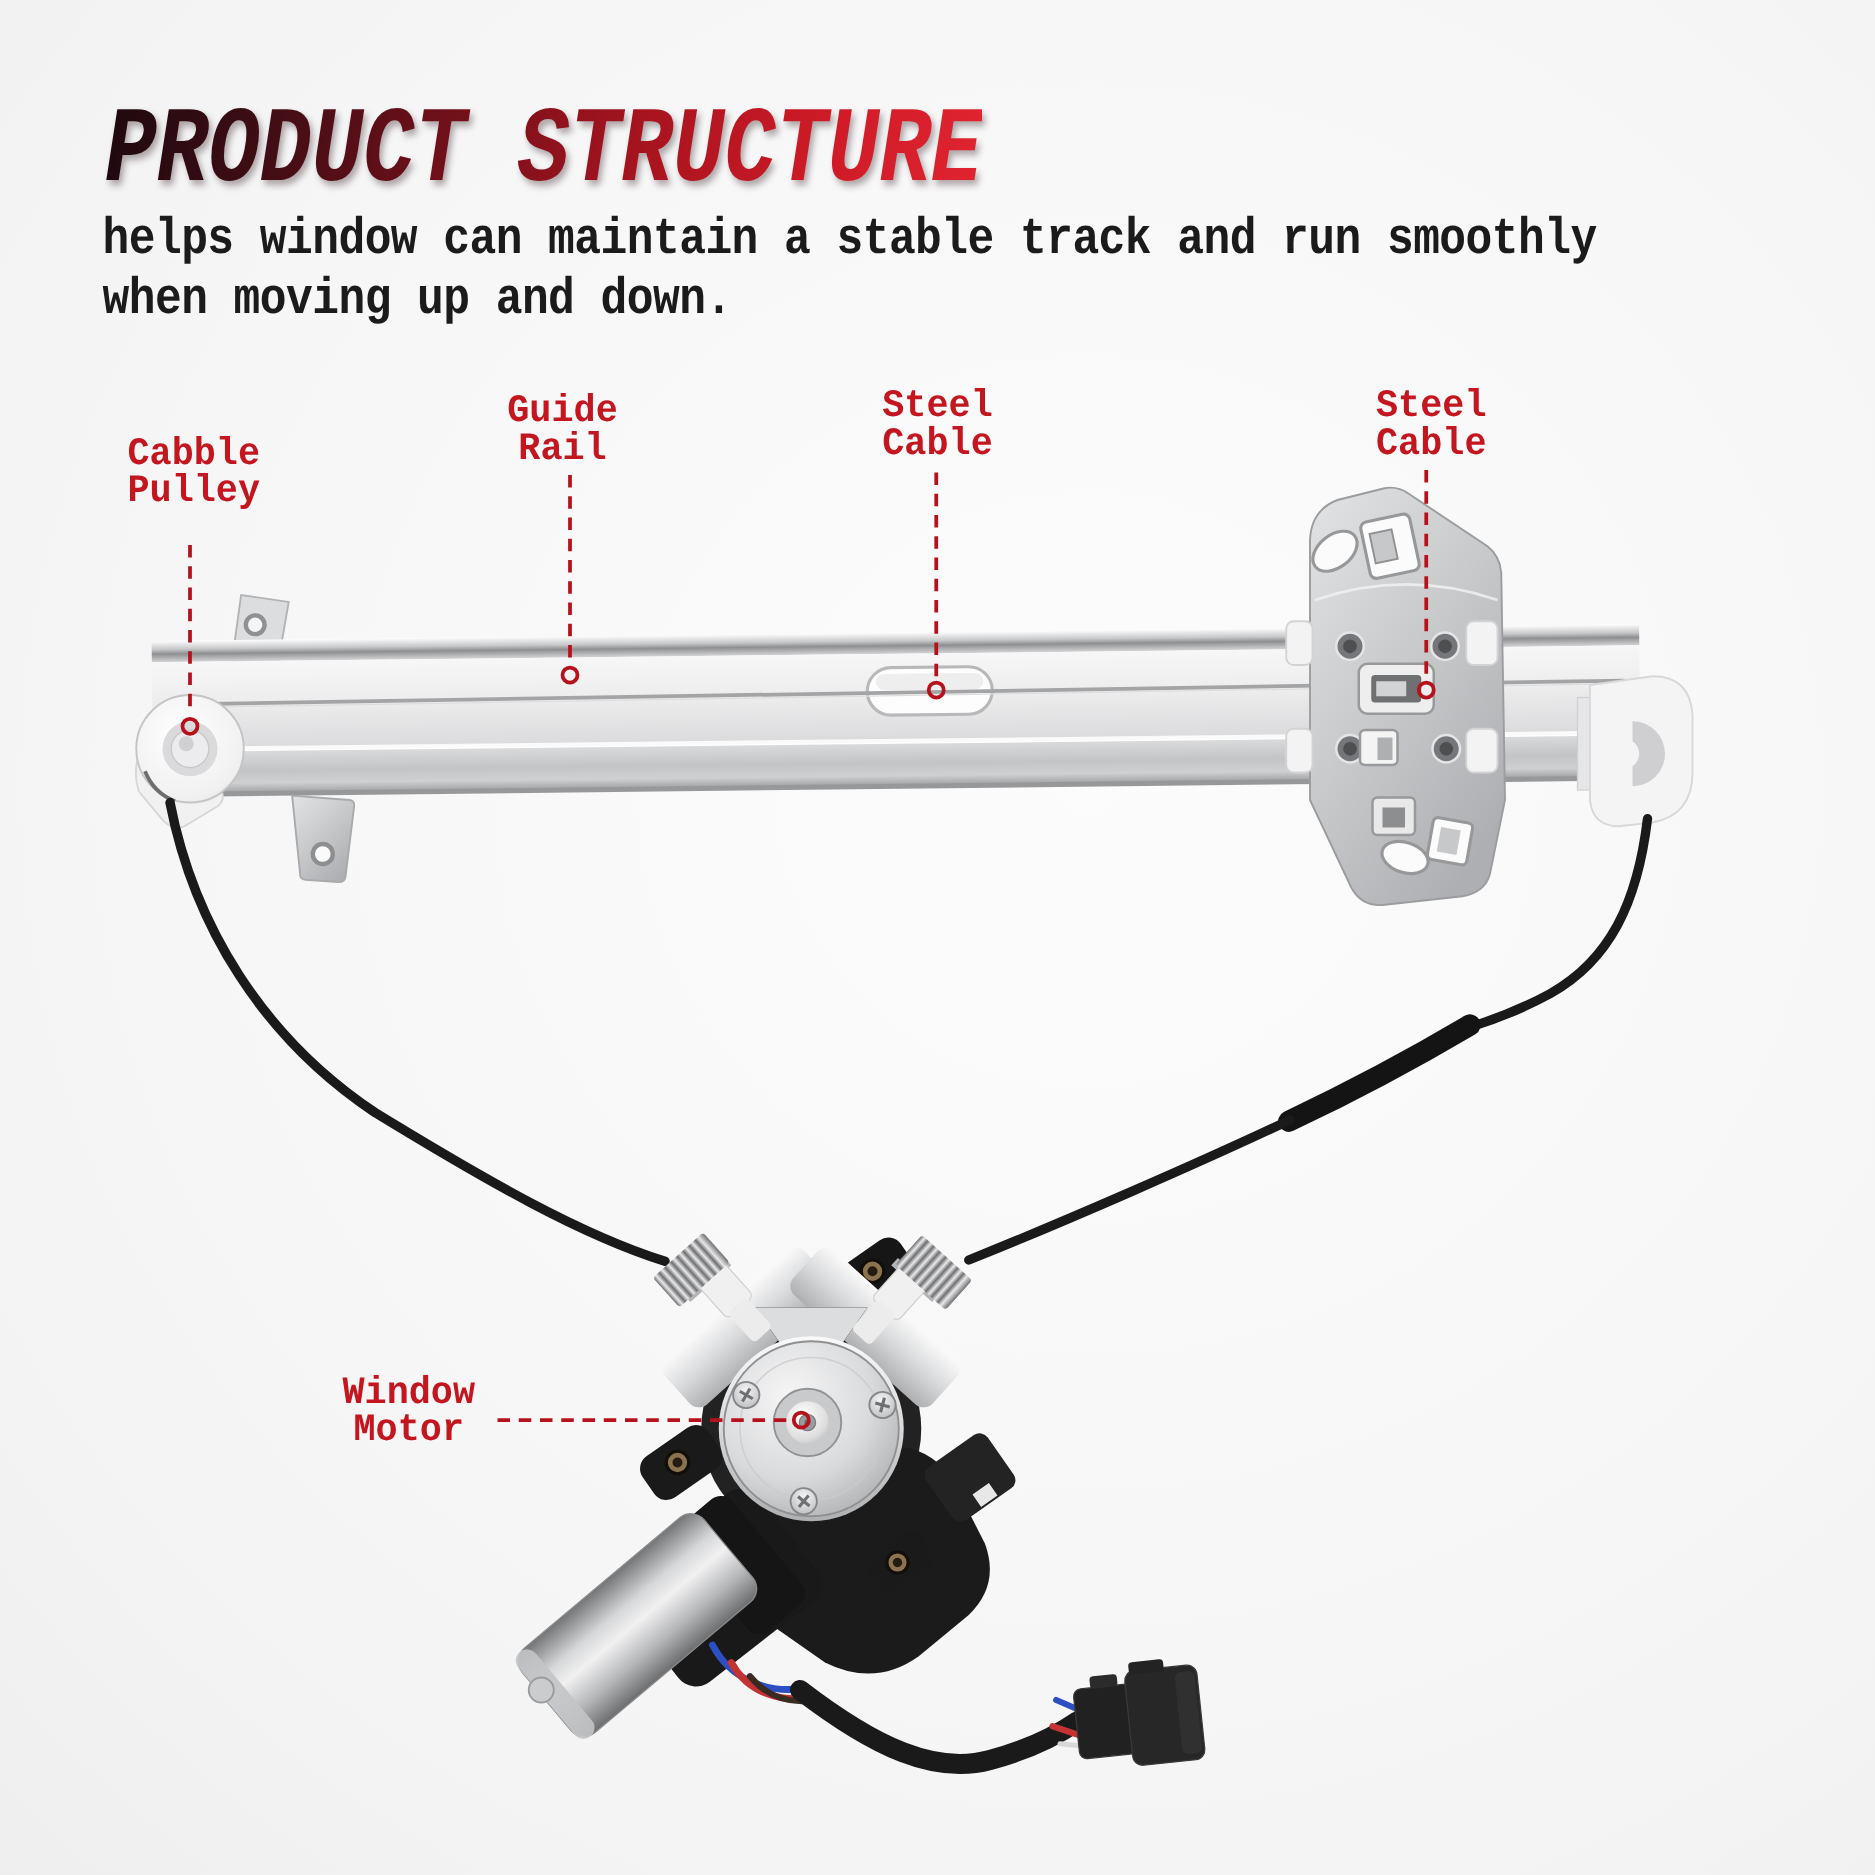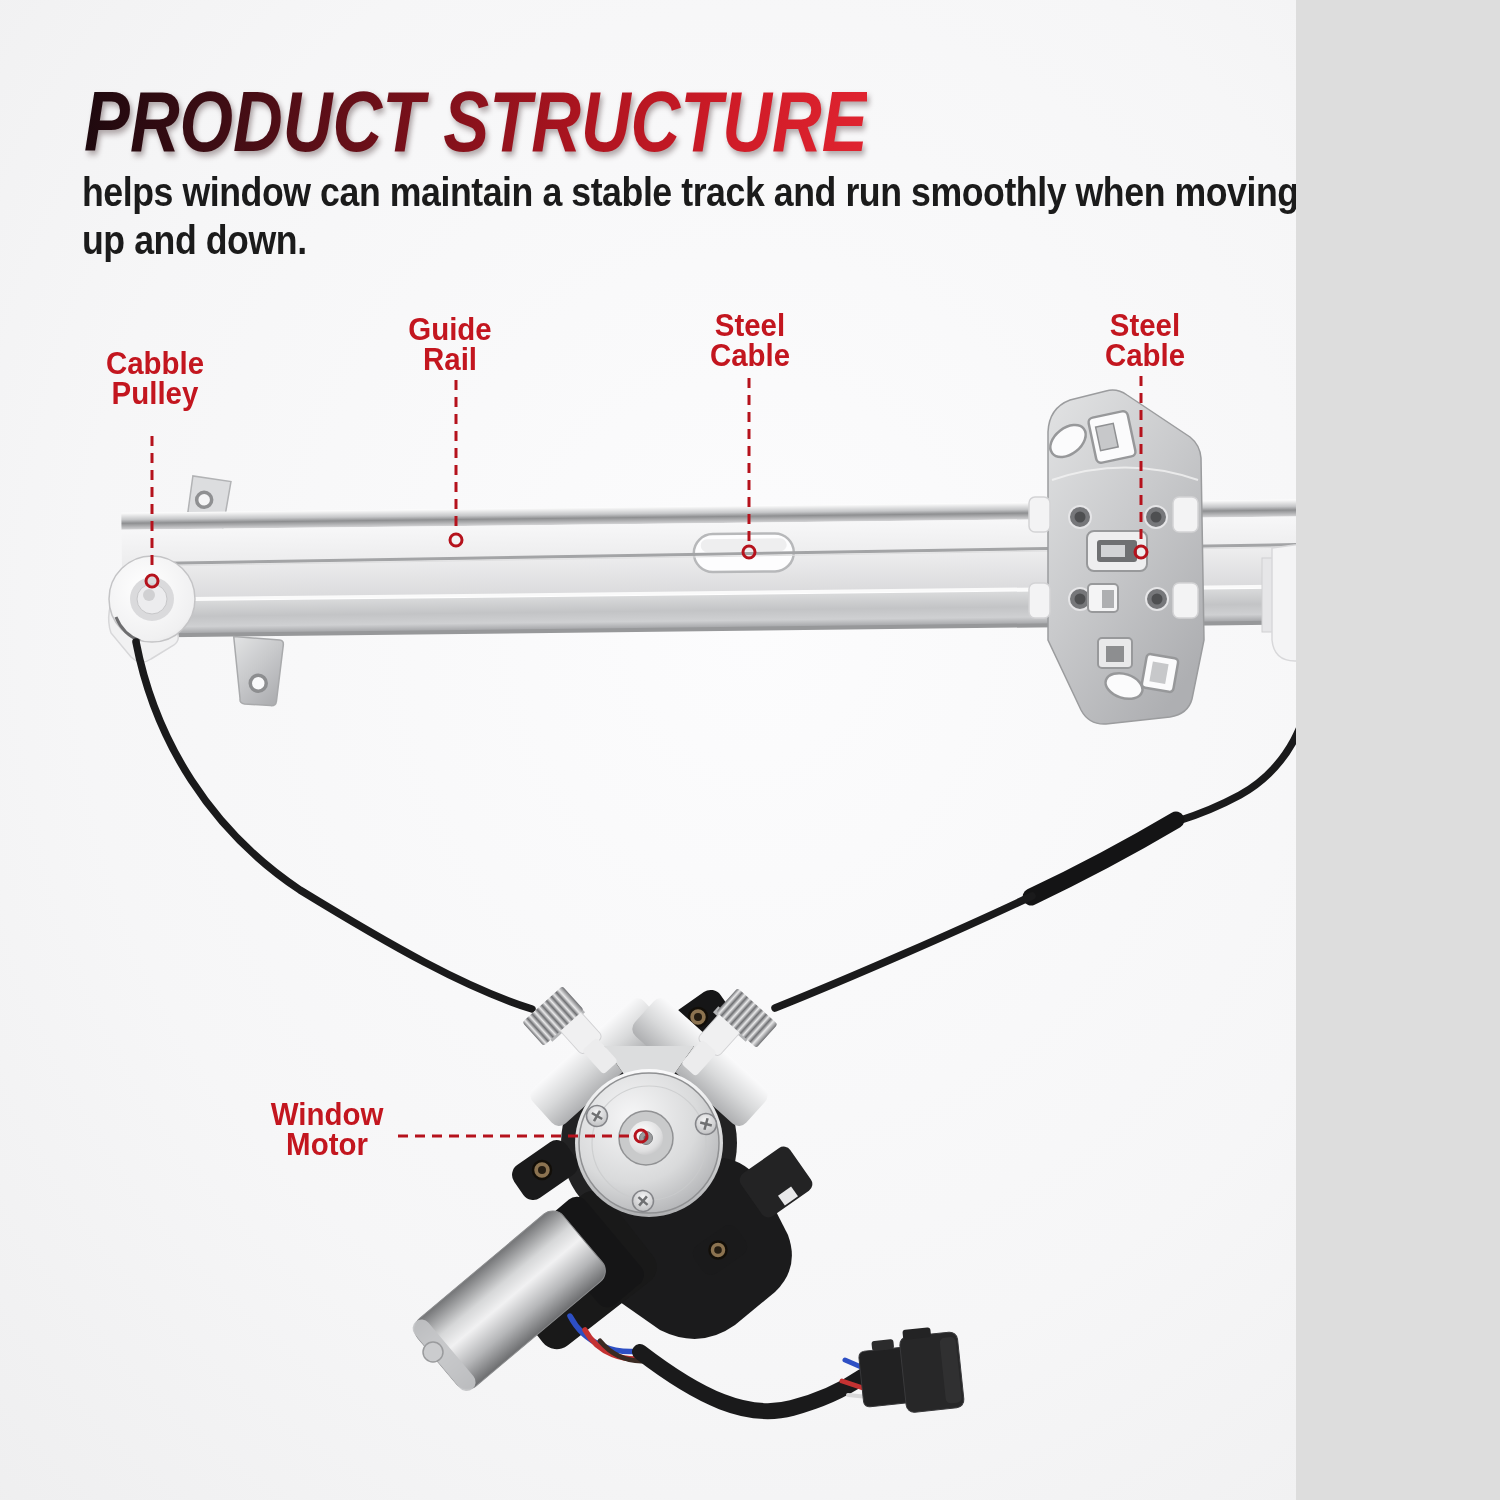--- a/index.html
+++ b/index.html
@@ -1,18 +1,18 @@
 <!DOCTYPE html>
 <html><head>
 <meta charset="utf-8">
 <style>
   html,body{margin:0;padding:0;background:#ddd;}
   .canvas{
-    position:relative;width:1296px;height:1500px;overflow:hidden;
-    font-family:Liberation Sans, sans-serif;
+    position:relative;width:1500px;height:1500px;overflow:hidden;
+    font-family:Liberation Mono, monospace;
     background:radial-gradient(ellipse 115% 110% at 58% 42%, #fcfcfd 0%, #f6f6f7 45%, #efeff0 72%, #e6e6e8 100%);
   }
   .title{
     position:absolute;left:84px;top:78px;margin:0;
     font-size:86px;font-weight:bold;font-style:italic;line-height:1.0;
     letter-spacing:0px;white-space:nowrap;
     transform:scaleX(0.80);transform-origin:left top;
     background:linear-gradient(98deg,#1d090e 0%,#3f0d14 18%,#73101a 40%,#a9141f 62%,#cf1b27 82%,#e02430 100%);
     -webkit-background-clip:text;background-clip:text;color:transparent;
     filter:drop-shadow(3px 4px 3px rgba(35,10,12,0.35));

